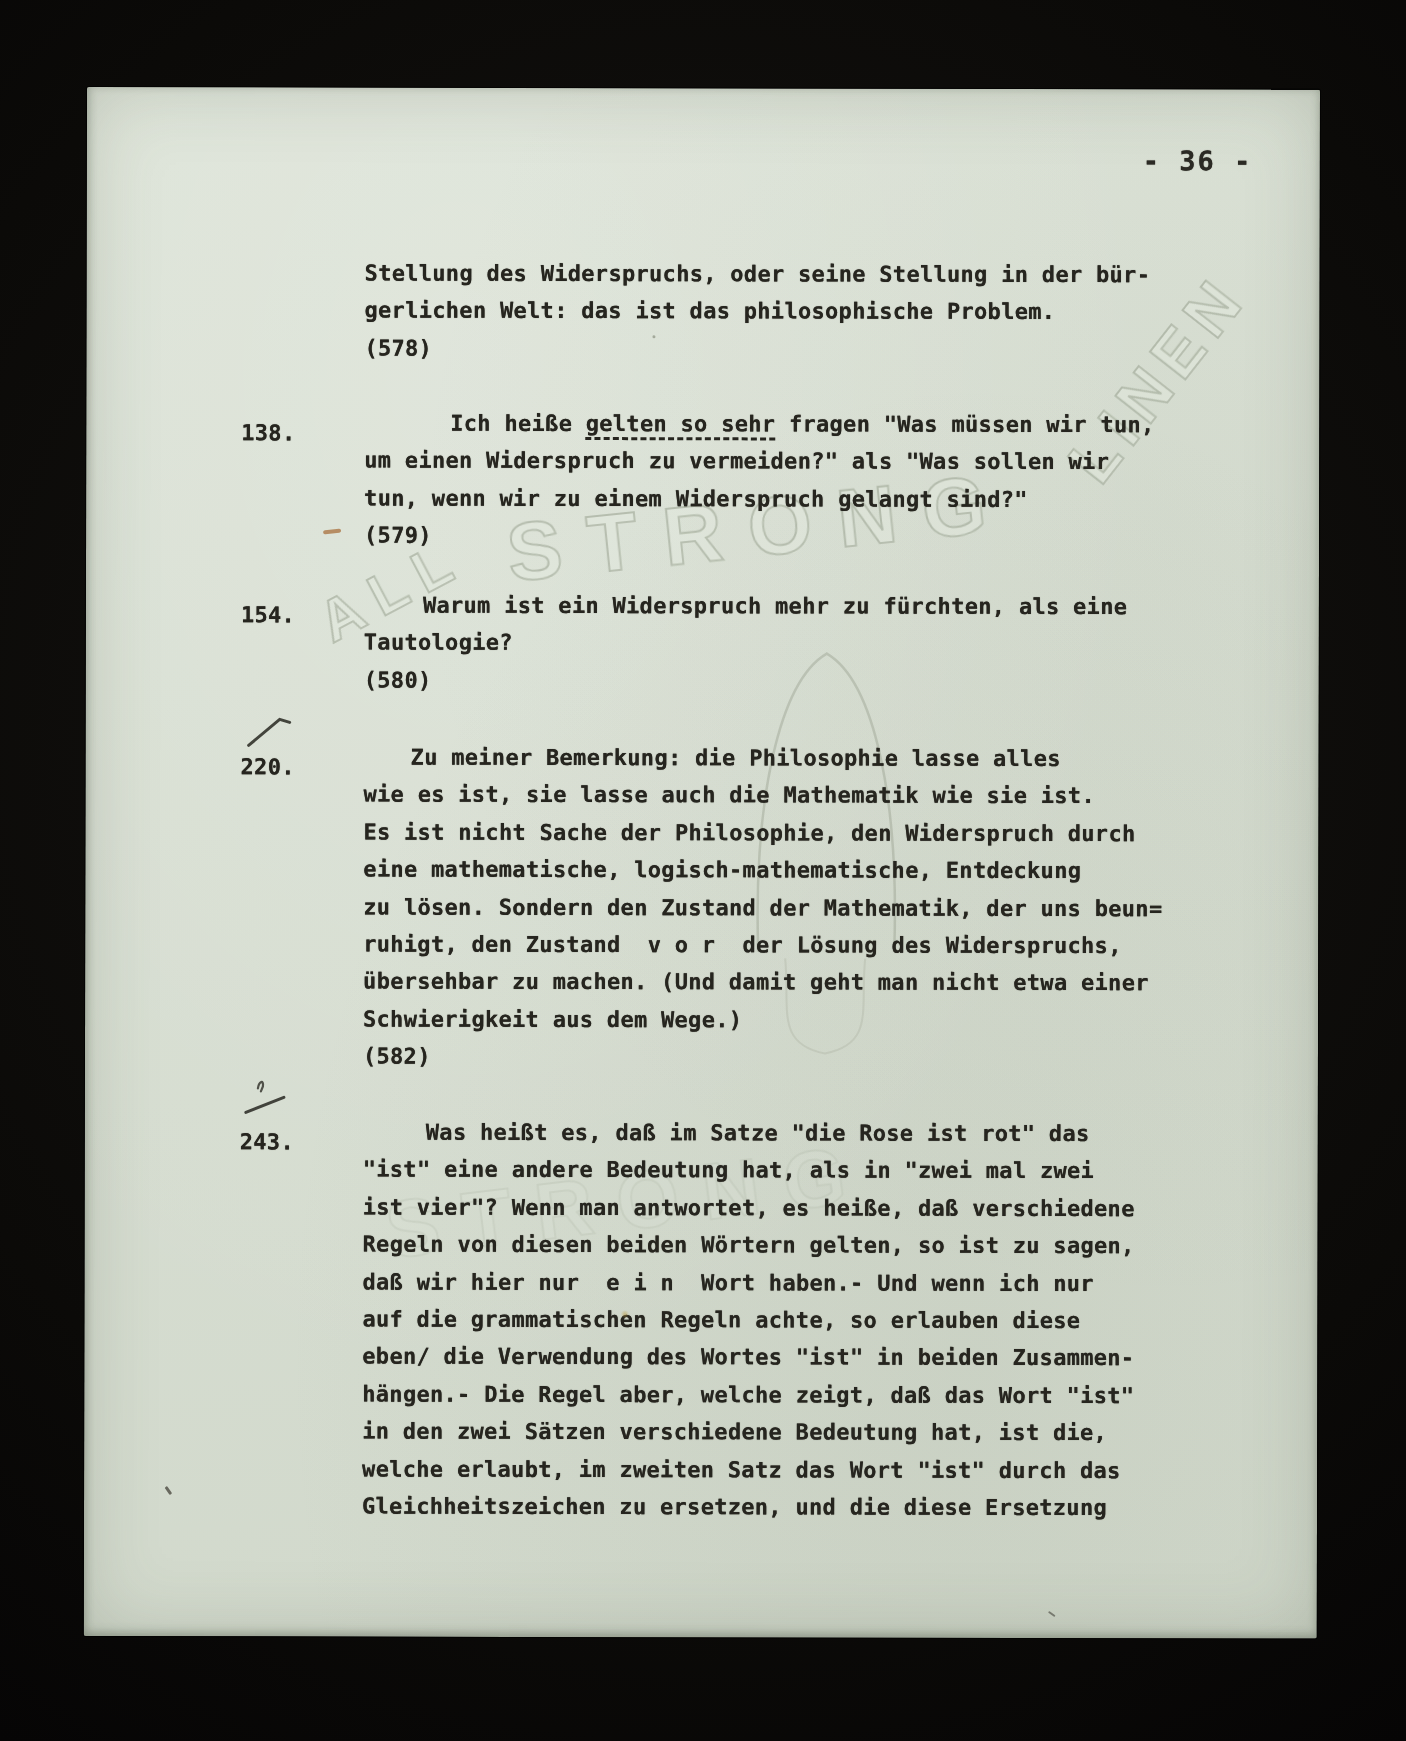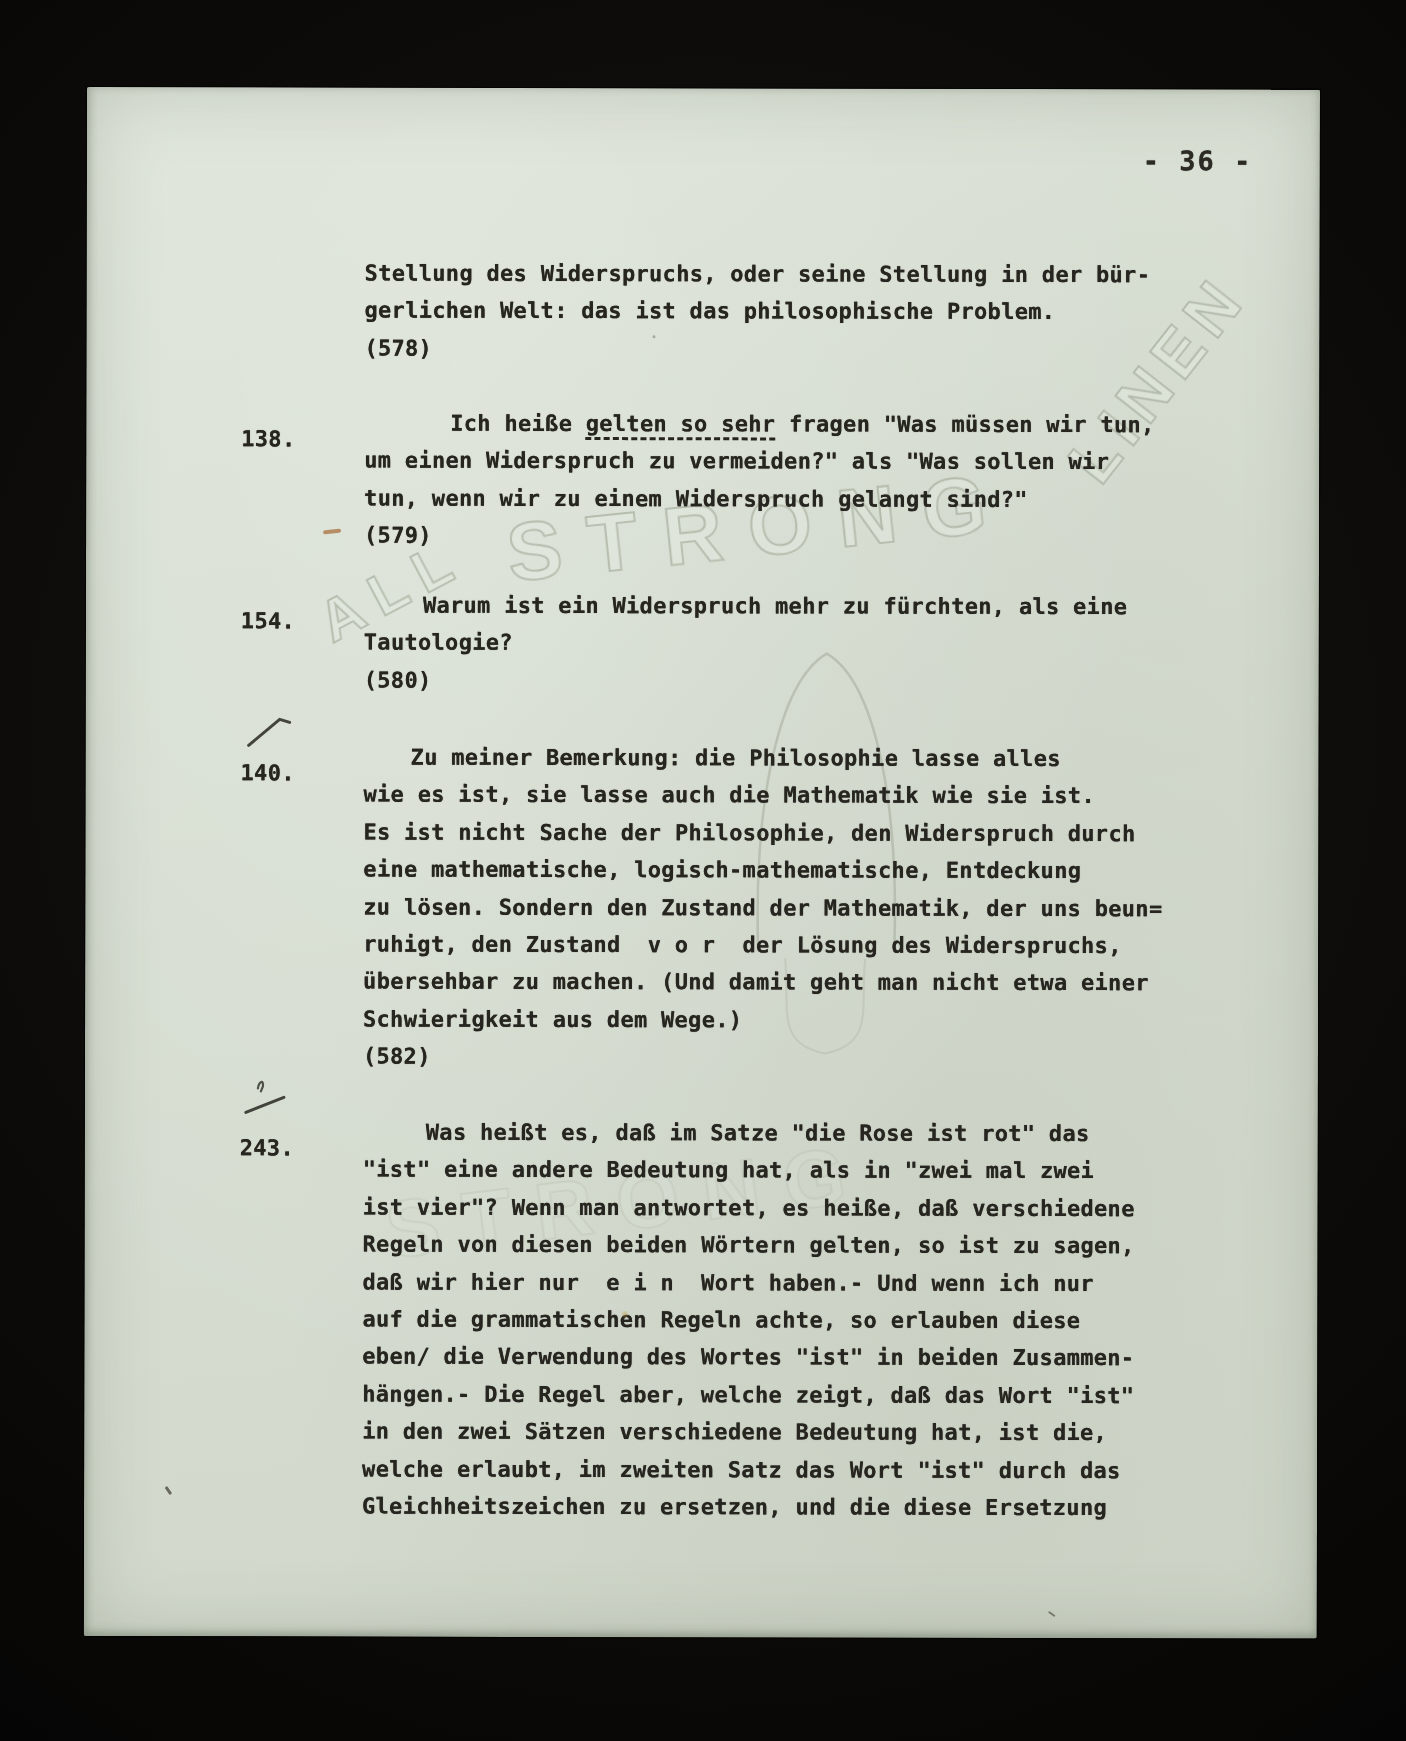--- a/index.html
+++ b/index.html
@@ -51,21 +51,21 @@
   .typed {
     position: absolute; left: 0; top: 0; width: 100%; height: 100%;
     font-family: "DejaVu Sans Mono", monospace;
     font-size: 22px; font-weight: 700;
     color: #26251f;
     text-shadow: 0 0 0.7px rgba(40,38,30,0.85);
     letter-spacing: 0.3px;
   }
   .para { position: absolute; left: 278px; }
   .tline { height: 37.4px; line-height: 37.4px; white-space: pre; }
-  .num { position: absolute; left: -123px; top: 16px; height: 37.4px; line-height: 37.4px; }
+  .num { position: absolute; left: -123px; top: 10px; height: 37.4px; line-height: 37.4px; }
 
   .para-pcont { top: 167px; }
   .para-p138  { top: 317px; }
   .para-p139  { top: 499px; }
   .para-p140  { top: 651px; }
   .para-p141  { top: 1026px; }
 
   .para-p138 .tline:first-of-type { padding-left: 86px; }
   .para-p139 .tline:first-of-type { padding-left: 59px; }
   .para-p140 .tline:first-of-type { padding-left: 47px; }
@@ -145,21 +145,21 @@
         <div class="tline">tun, wenn wir zu einem Widerspruch gelangt sind?"</div>
         <div class="tline">(579)</div>
       </div>
       <div class="para para-p139">
         <span class="num">154.</span>
         <div class="tline">Warum ist ein Widerspruch mehr zu fürchten, als eine</div>
         <div class="tline">Tautologie?</div>
         <div class="tline">(580)</div>
       </div>
       <div class="para para-p140">
-        <span class="num">140.</span>
+        <span class="num">220.</span>
         <div class="tline">Zu meiner Bemerkung: die Philosophie lasse alles</div>
         <div class="tline">wie es ist, sie lasse auch die Mathematik wie sie ist.</div>
         <div class="tline">Es ist nicht Sache der Philosophie, den Widerspruch durch</div>
         <div class="tline">eine mathematische, logisch-mathematische, Entdeckung</div>
         <div class="tline">zu lösen. Sondern den Zustand der Mathematik, der uns beun=</div>
         <div class="tline">ruhigt, den Zustand  v o r  der Lösung des Widerspruchs,</div>
         <div class="tline">übersehbar zu machen. (Und damit geht man nicht etwa einer</div>
         <div class="tline">Schwierigkeit aus dem Wege.)</div>
         <div class="tline">(582)</div>
       </div>

